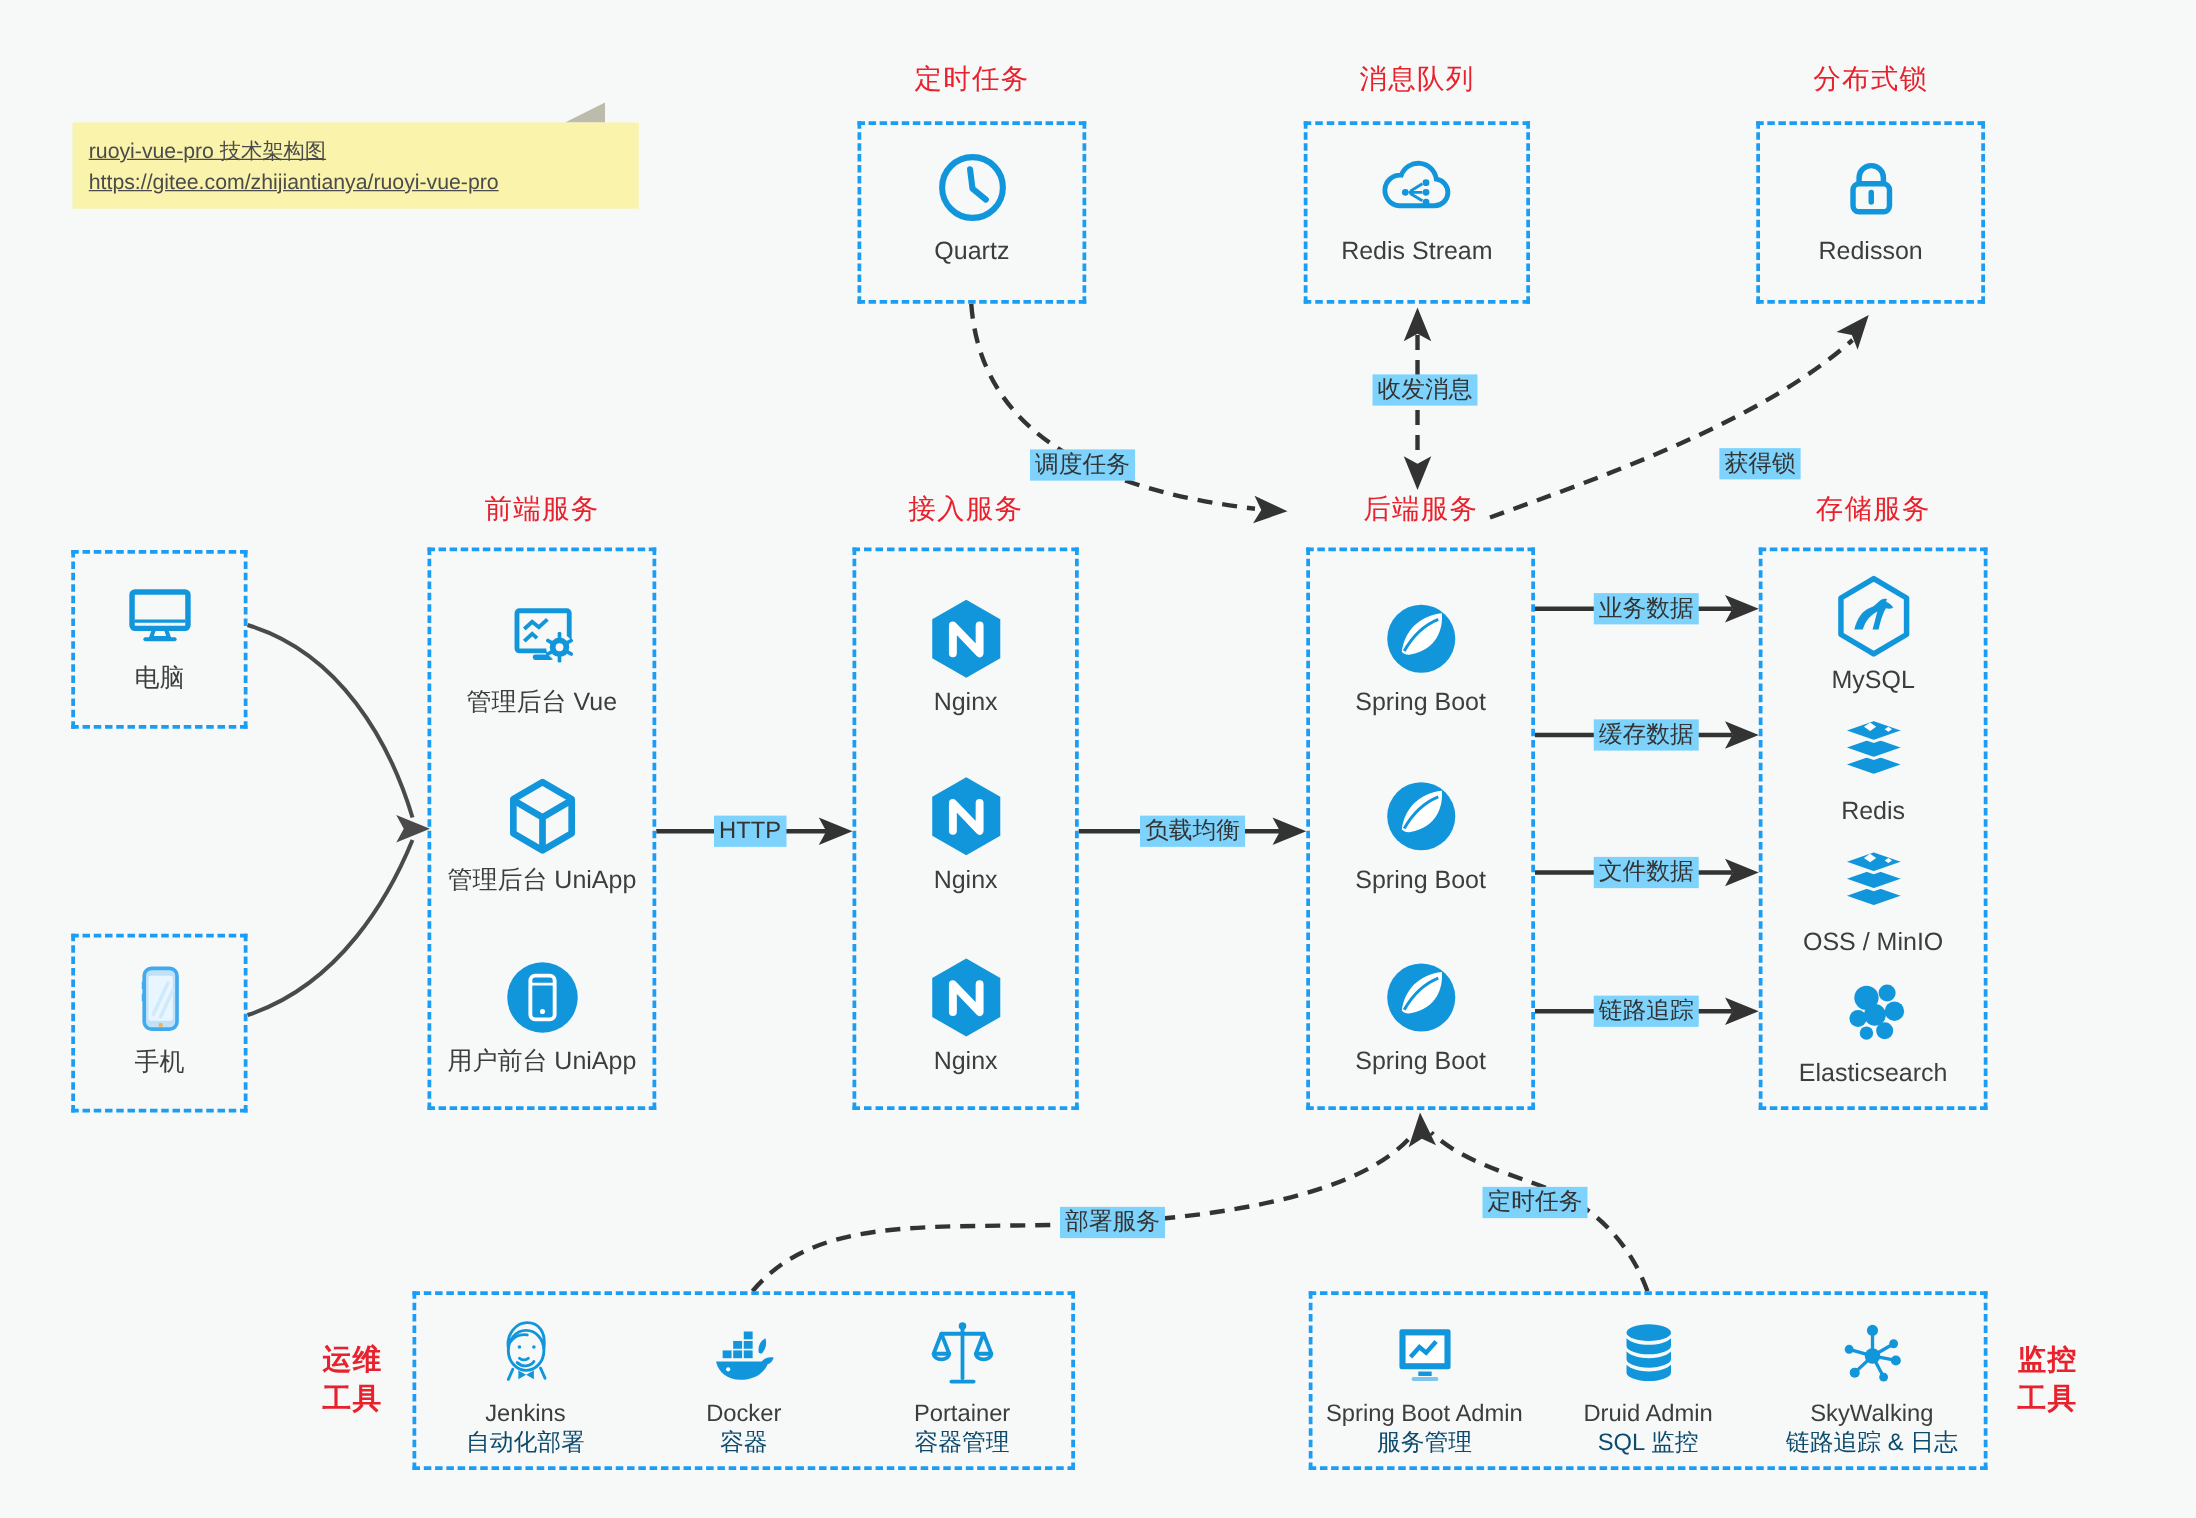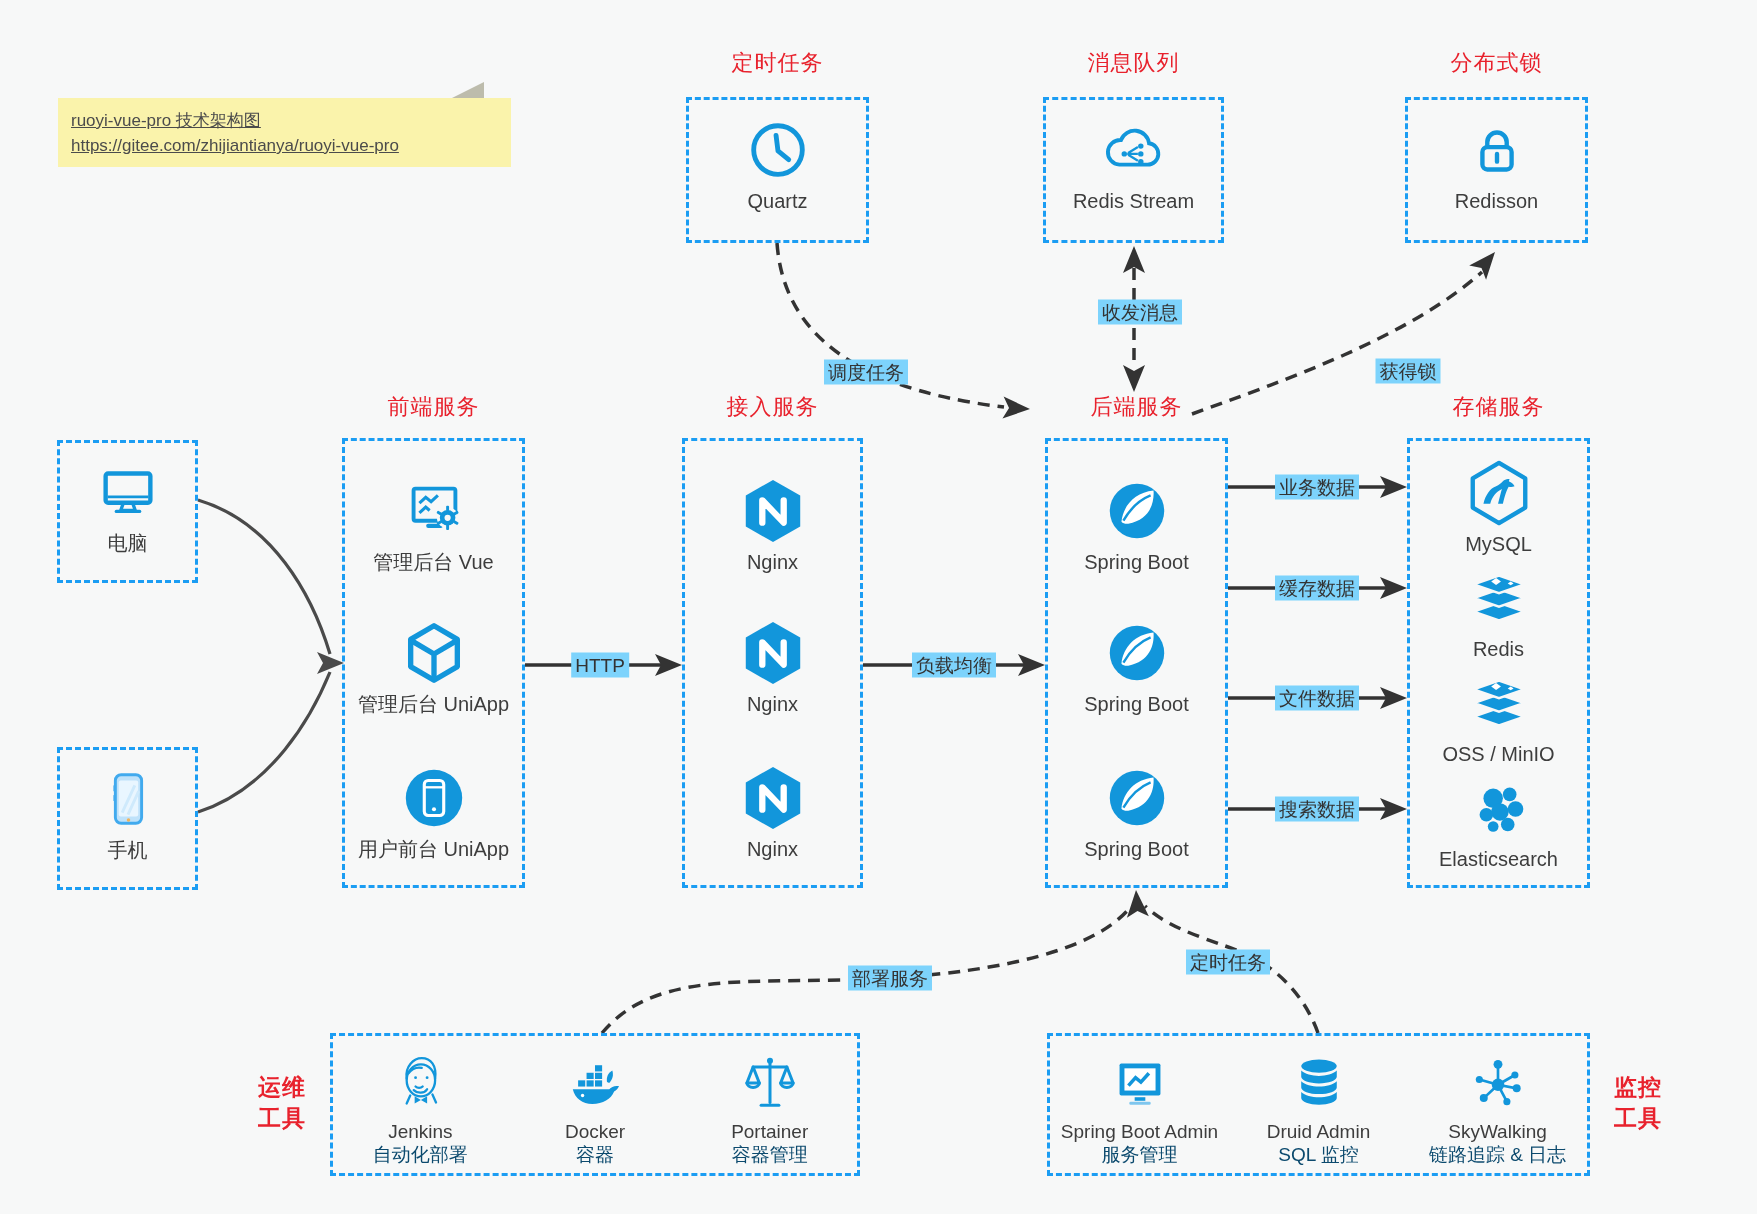--- a/index.html
+++ b/index.html
@@ -387,20 +387,20 @@
   <div class="sidelabel" style="left:1606px;top:1072px;width:64px">
     <div>监控</div>
     <div>工具</div>
   </div>
 
   <div class="elabel" style="left:600px;top:665px">HTTP</div>
   <div class="elabel" style="left:954px;top:665px">负载均衡</div>
   <div class="elabel" style="left:1317px;top:487px">业务数据</div>
   <div class="elabel" style="left:1317px;top:588px">缓存数据</div>
   <div class="elabel" style="left:1317px;top:698px">文件数据</div>
-  <div class="elabel" style="left:1317px;top:809px">搜索数据</div>
+  <div class="elabel" style="left:1317px;top:809px">链路追踪</div>
   <div class="elabel" style="left:866px;top:372px">调度任务</div>
   <div class="elabel" style="left:1140px;top:312px">收发消息</div>
   <div class="elabel" style="left:1408px;top:371px">获得锁</div>
   <div class="elabel" style="left:890px;top:978px">部署服务</div>
   <div class="elabel" style="left:1228px;top:962px">定时任务</div>
 
 </div>
 
 </body></html>

